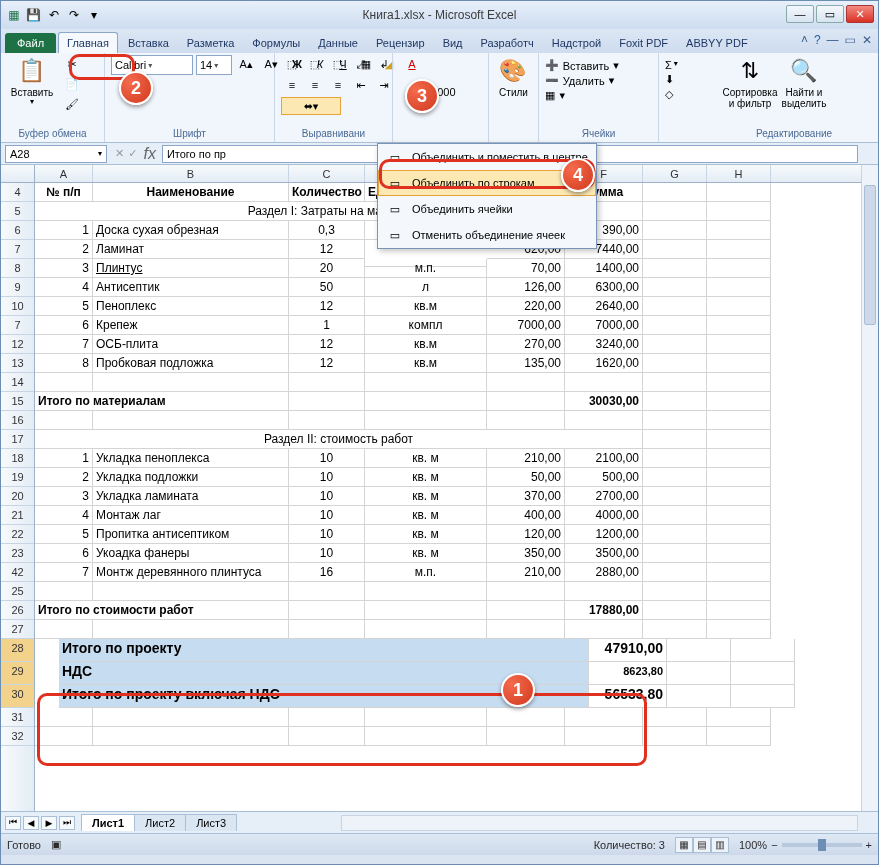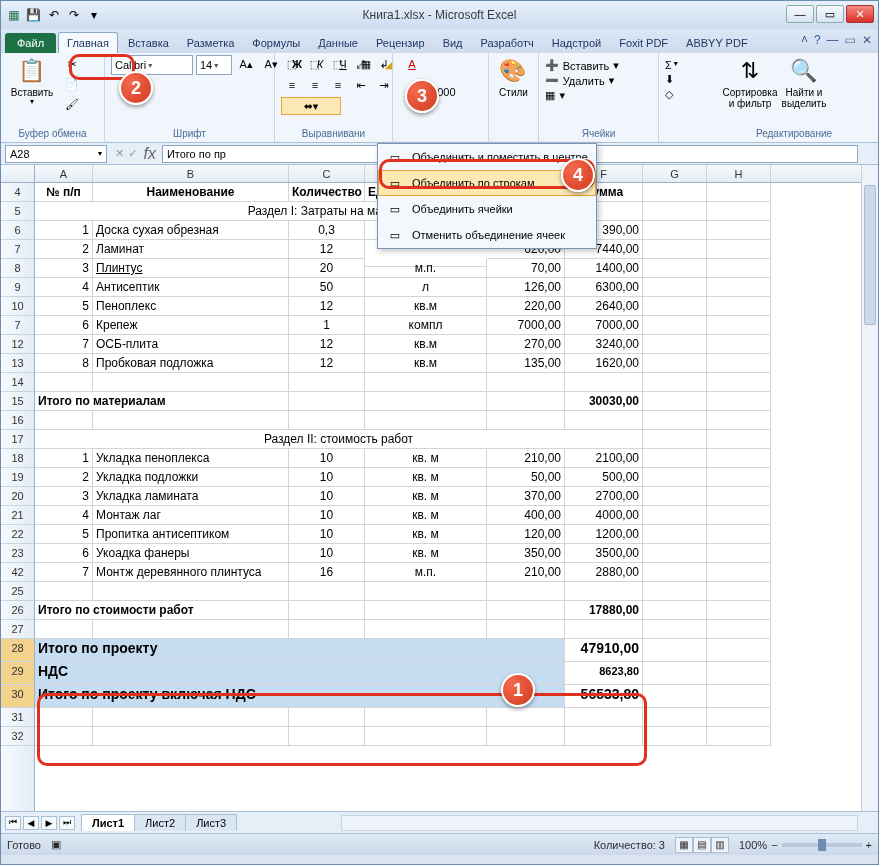--- a/index.html
+++ b/index.html
@@ -45,21 +45,21 @@
 .rowh.sel { background: #f3d28c; }
 .cells { position: relative; flex: 1; }
 .row { display: flex; height: 19px; }
 .row.tall { height: 23px; }
 .cell { border-right: 1px solid #d4d4d4; border-bottom: 1px solid #d4d4d4; padding: 1px 3px; font-size: 12px; line-height: 17px; overflow: hidden; white-space: nowrap; }
 .cell.hdr { font-weight: bold; text-align: center; }
 .cell.num { text-align: right; }
 .cell.ctr { text-align: center; }
 .cell.bold { font-weight: bold; }
 .cell.section { text-align: center; font-weight: normal; }
-.row.selrow .cell.selcell { background: #c6dcf0; }
+.row.selrow .cell.selcell { background: #c6dcf0; margin-left: 24px; }
 
 .merge-dropdown { position: absolute; left: 376px; top: 142px; width: 220px; background: #f4f8fc; border: 1px solid #7a95b8; box-shadow: 2px 2px 6px rgba(0,0,0,0.25); z-index: 50; font-size: 11px; }
 .merge-dropdown .item { display: flex; align-items: center; gap: 8px; padding: 5px 8px; }
 .merge-dropdown .item .micn { width: 18px; height: 16px; display: flex; align-items: center; justify-content: center; }
 .merge-dropdown .item.hover { background: #fce8b3; border: 1px solid #e8a33d; padding: 4px 7px; }
 
 .callout { position: absolute; width: 34px; height: 34px; border-radius: 50%; background: radial-gradient(circle at 30% 30%, #f56a4d, #d13a1e); border: 2px solid #fff; box-shadow: 0 2px 4px rgba(0,0,0,0.4); color: #fff; font-weight: bold; font-size: 18px; display: flex; align-items: center; justify-content: center; z-index: 100; }
 .redbox { position: absolute; border: 3px solid #e03020; border-radius: 10px; z-index: 60; pointer-events: none; }
 
 .sheet-tabs { height: 22px; background: #e6eef8; border-top: 1px solid #a9bfd6; display: flex; align-items: center; padding-left: 4px; gap: 0; font-size: 11px; position: relative; }

